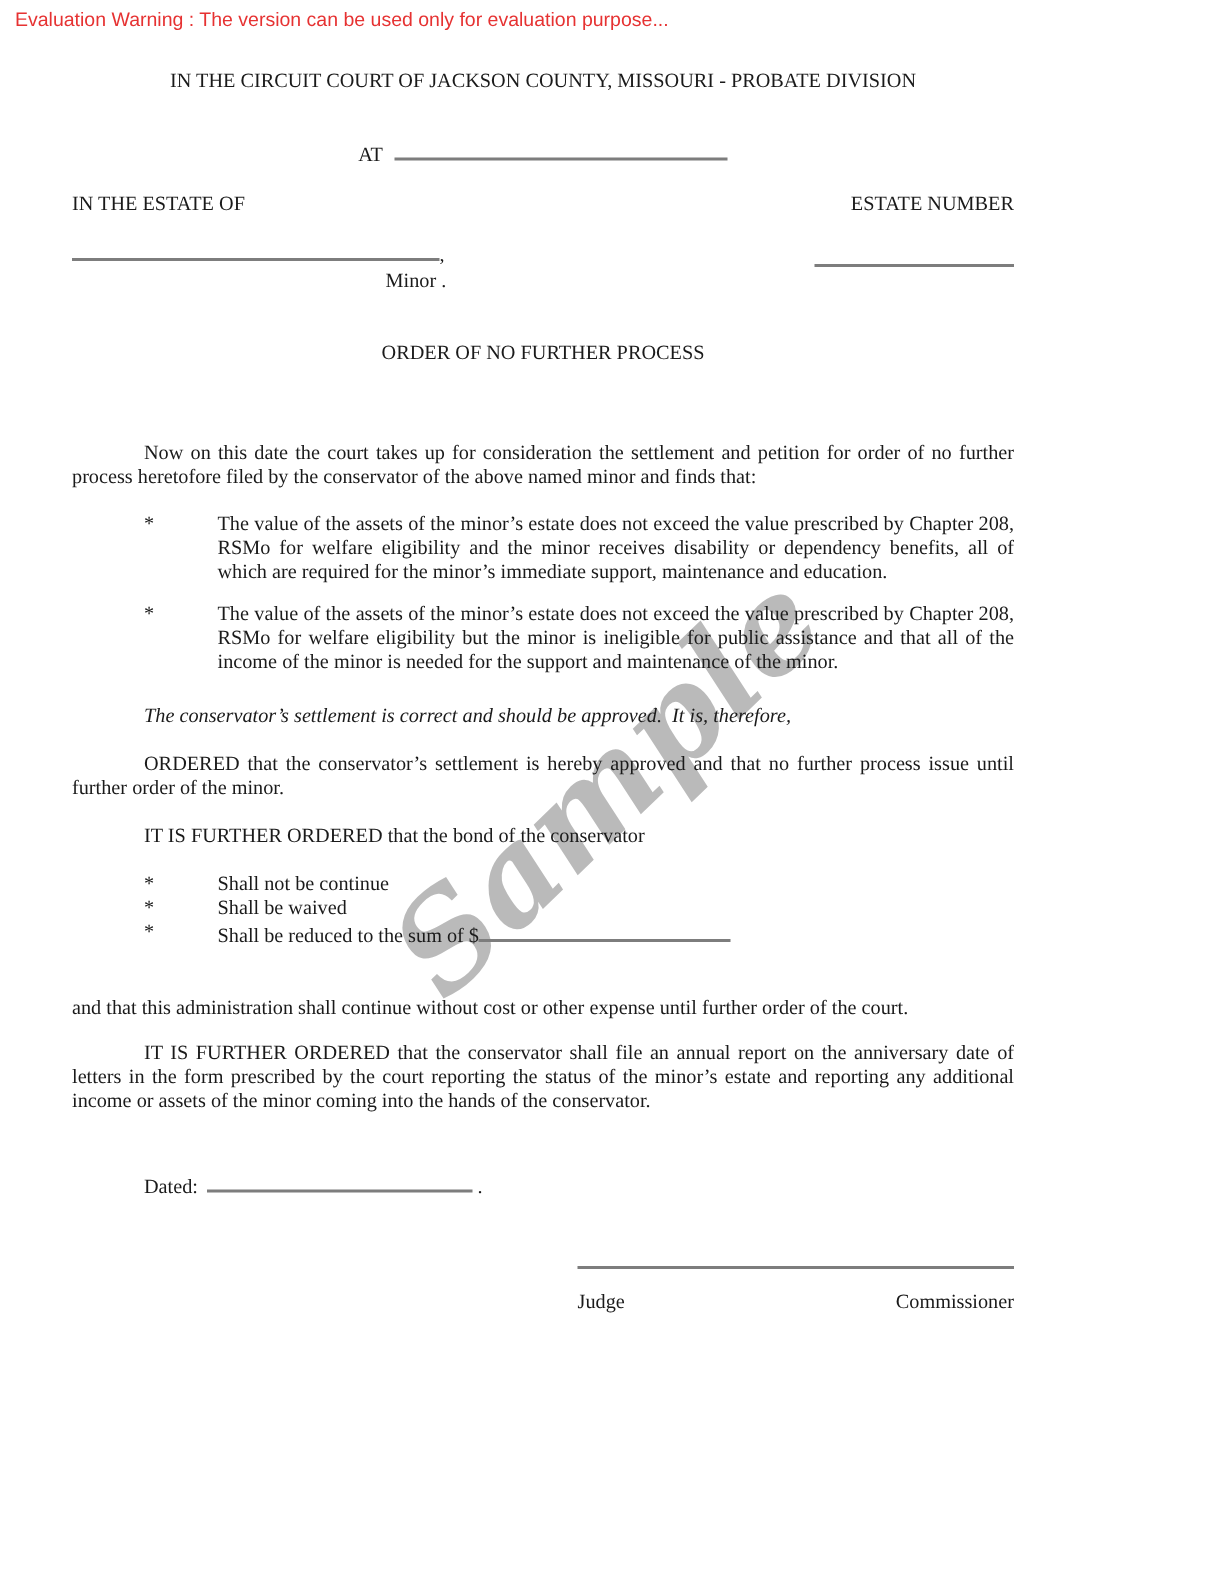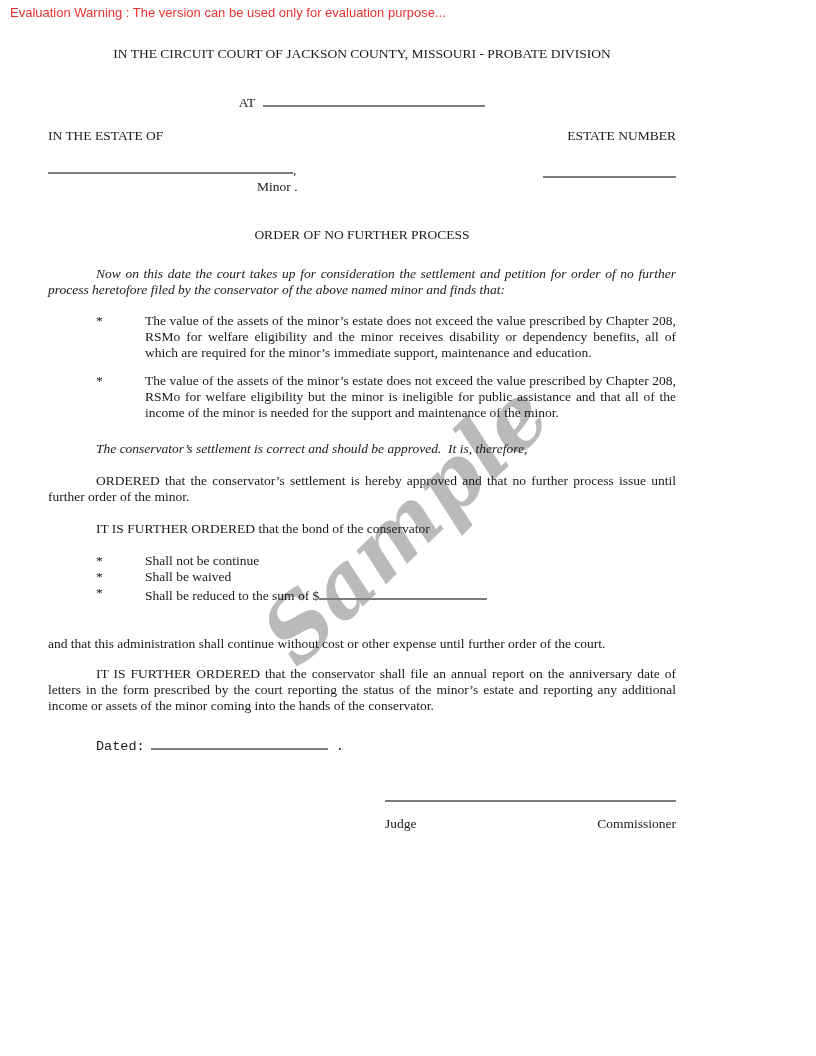--- a/index.html
+++ b/index.html
@@ -63,38 +63,38 @@
     justify-content: space-between;
     align-items: flex-end;
   }
   .estate-name-blank { width: 245px; }
   .estate-number-blank { width: 133px; }
   .minor-row { margin-top: 1px; }
   .minor-label { margin-left: 209px; }
   .order-title { margin-top: 32px; text-align: center; }
   .para { text-align: justify; }
   .indent { text-indent: 48px; }
-  .p-intro { margin-top: 23px; font-style: italic; }
+  .p-intro { margin-top: 51px; }
   .finding {
     position: relative;
     margin-top: 15px;
     padding-left: 97px;
     text-align: justify;
   }
   .finding + .finding { margin-top: 12px; }
   .marker { position: absolute; left: 48px; top: 0; }
   .settlement { margin-top: 20px; white-space: pre-wrap; font-style: italic; }
   .ordered { margin-top: 16px; }
   .bond-line { margin-top: 16px; }
   .options { margin-top: 16px; }
   .option { position: relative; padding-left: 97px; }
   .bond-sum-blank { width: 168px; }
   .and-that { margin-top: 32px; }
   .annual { margin-top: 14px; }
-  .dated-row { margin-top: 21px; text-indent: 48px; font-family: Liberation Mono, monospace; }
+  .dated-row { margin-top: 38px; text-indent: 48px; }
   .dated-blank { width: 177px; margin-left: 6px; }
   .signature-block {
     margin-top: 45px;
     margin-left: 337px;
     border-top: 2px solid #7d7d7d;
     padding-top: 14px;
     display: flex;
     justify-content: space-between;
   }
 </style>

